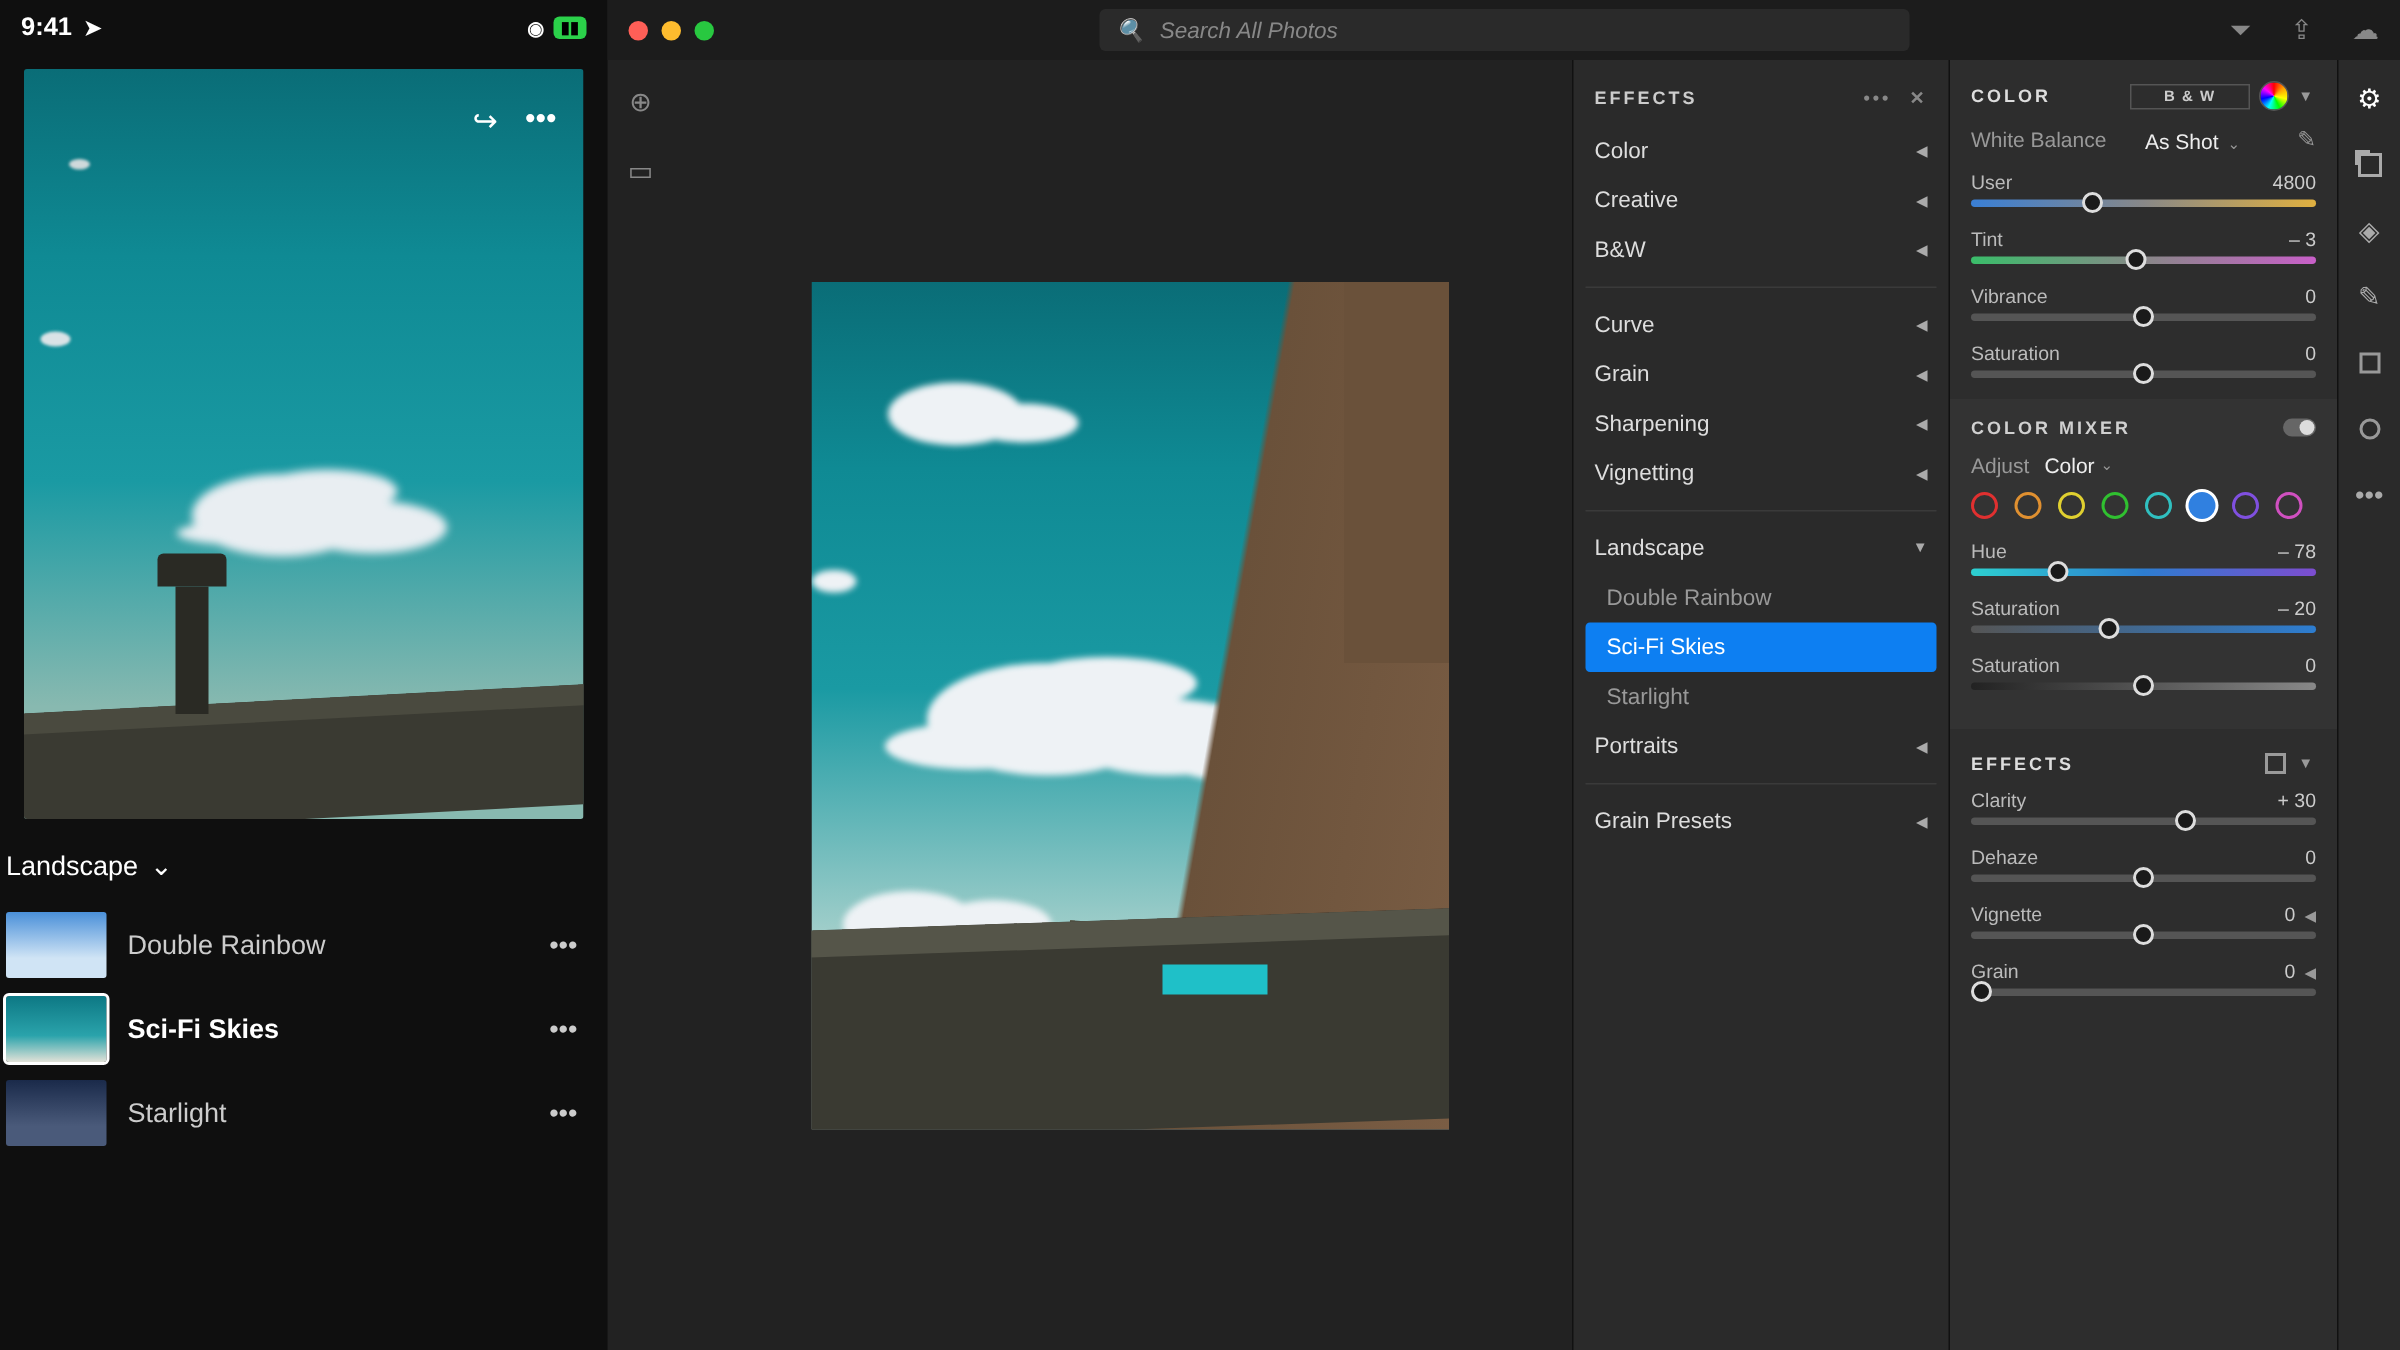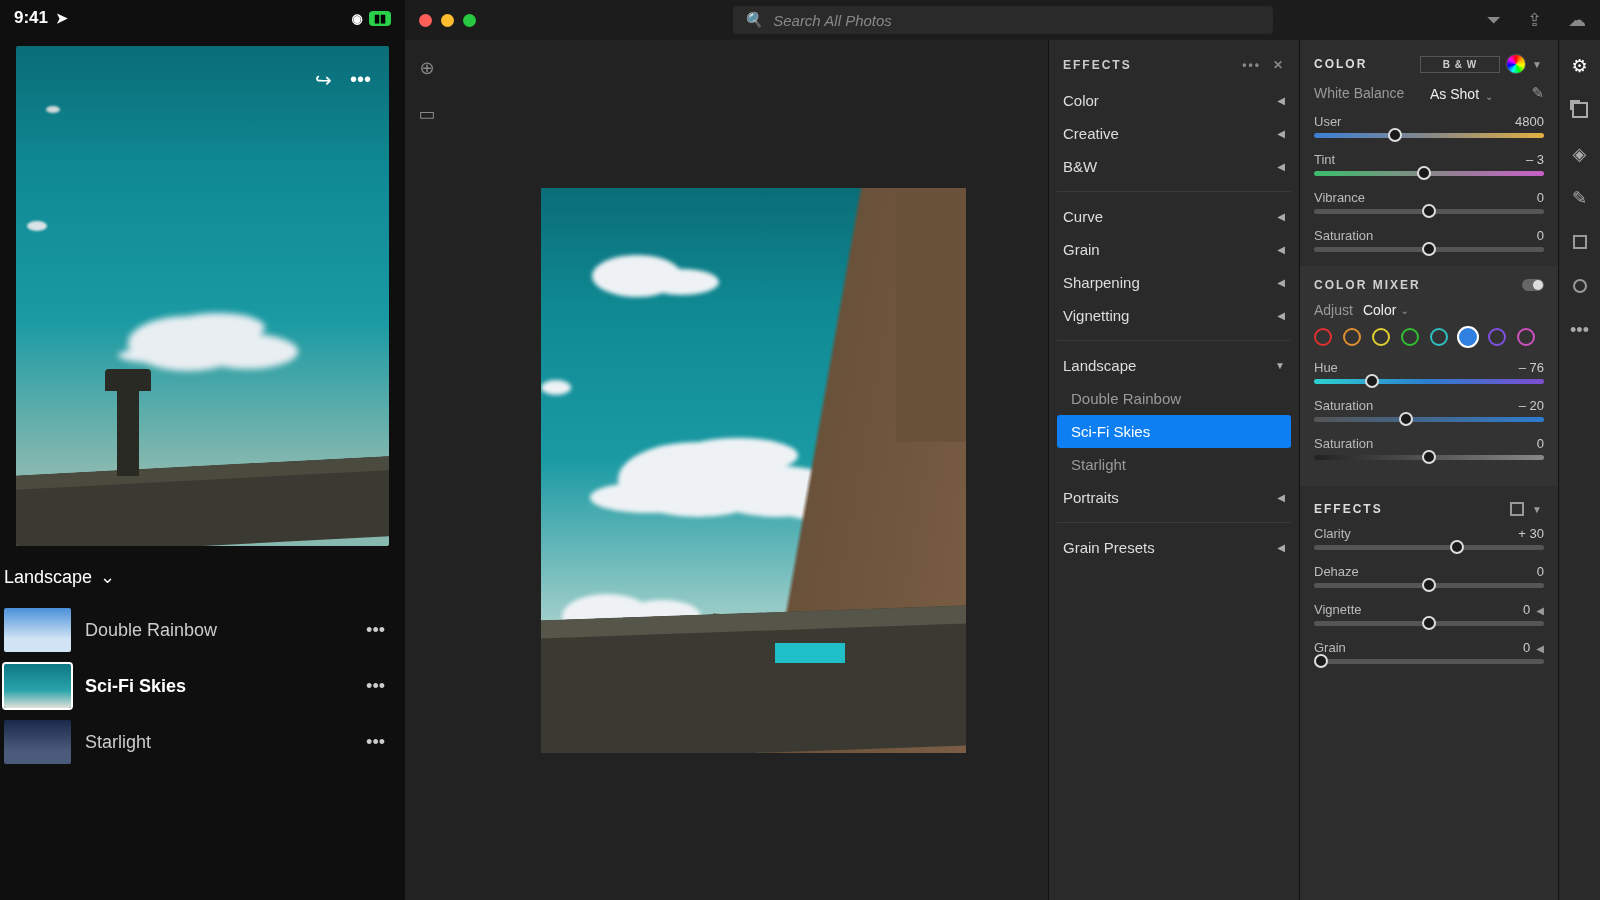--- a/index.html
+++ b/index.html
@@ -319,21 +319,21 @@
             <div class="cdot" style="border-color:#30c030;background:transparent;"></div>
             <div class="cdot" style="border-color:#30c0c0;background:transparent;"></div>
             <div class="cdot sel" style="border-color:#3080e0;background:#3080e0;"></div>
             <div class="cdot" style="border-color:#8050e0;background:transparent;"></div>
             <div class="cdot" style="border-color:#d050c0;background:transparent;"></div>
           </div>
         <div id="mixer-sliders">
             <div class="slider-row">
     <div class="lbl">
                 <span>Hue</span>
-                <span class="v">– 76</span>
+                <span class="v">– 78</span>
               </div>
     <div class="track tk-hue-b">
                 <div class="knob" style="left:25%"></div>
               </div>
   </div>
             <div class="slider-row">
     <div class="lbl">
                 <span>Saturation</span>
                 <span class="v">– 20</span>
               </div>

